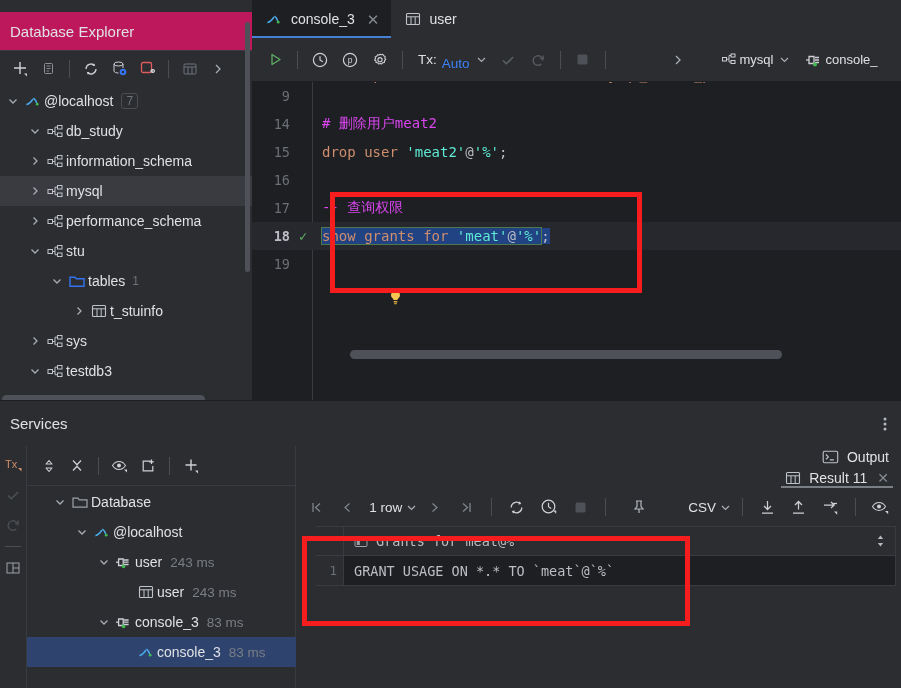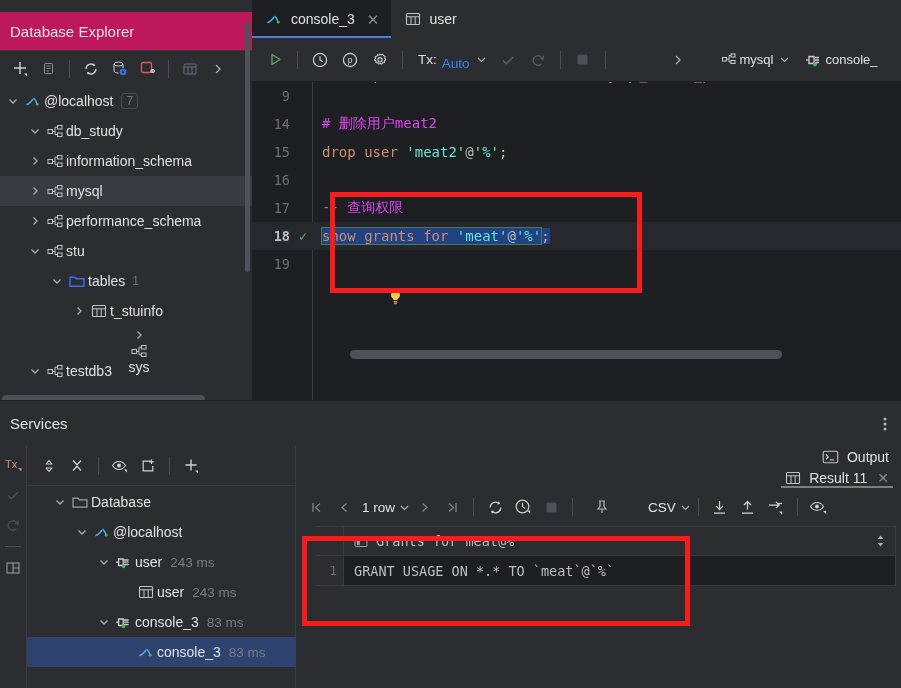--- a/index.html
+++ b/index.html
@@ -97,21 +97,21 @@
   #svc-tree{position:absolute;top:41px;left:0;width:269px;height:256px;overflow:hidden;}
   .snode{height:30px;display:flex;align-items:center;white-space:nowrap;font-size:14px;color:#dfe1e5;cursor:default;}
   .snode.sel{background:#2e436e;}
   .ms{color:#7a7e85;margin-left:8px;font-size:13.5px;}
 
   #svc-right{flex:1;height:243px;background:#2b2d30;position:relative;}
   #res-tabs{height:42px;display:flex;align-items:flex-end;padding-left:10px;flex-direction:column;}
   .rtab{height:42px;display:flex;align-items:center;gap:8px;padding:0 12px;font-size:14px;
      color:#dfe1e5;cursor:pointer;position:relative;}
   .rtab.active:after{content:"";position:absolute;left:8px;right:8px;bottom:0;height:2px;background:#7a7e85;}
-  #res-toolbar{height:38px;display:flex;align-items:center;padding:0 6px;}
+  #res-toolbar{height:38px;display:flex;align-items:center;padding:0 6px;justify-content:space-between;}
   #res-toolbar .tb{width:28px;height:26px;display:flex;align-items:center;justify-content:center;cursor:pointer;}
   .rowsel{font-size:13.5px;color:#dfe1e5;margin:0 4px;}
 
   
   #grid{position:absolute;left:20px;top:80px;width:580px;}
   .ghead{display:flex;height:30px;background:#2b2d30;border:1px solid #393b40;border-left:none;}
   .gcorner{width:28px;flex:none;background:#2b2d30;border-right:1px solid #393b40;}
   .ghcell{flex:1;display:flex;align-items:center;gap:7px;padding:0 10px;
       font-family:"DejaVu Sans Mono","Liberation Mono",monospace;font-size:13.5px;color:#bcbec4;}
   .grow{display:flex;height:30px;background:#1e1f22;border:1px solid #393b40;border-top:none;border-left:none;}
@@ -301,21 +301,21 @@
               </svg>
             </span>
             <span class="ico">
               <svg width="16" height="14" viewBox="0 0 16 14">
                 <rect x="1.5" y="1.5" width="13" height="11" rx="1" stroke="#c0c4ca" fill="none" stroke-width="1.1"></rect>
                 <path d="M1.5 4.8h13M6 4.8v7.7M10.2 4.8v7.7" stroke="#c0c4ca" stroke-width="1"></path>
               </svg>
             </span>
             <span class="lbl">t_stuinfo</span>
           </div>
-          <div class="tnode" style="padding-left: 26px; flex-direction: column;">
+          <div class="tnode" style="padding-left: 26px;">
             <span class="chev">
               <svg width="12" height="12" viewBox="0 0 12 12">
                 <path d="M4.5 2.5L8 6l-3.5 3.5" stroke="#a9adb3" stroke-width="1.3" fill="none"></path>
               </svg>
             </span>
             <span class="ico">
               <svg width="17" height="15" viewBox="0 0 17 15">
                 <rect x="1" y="5.5" width="4.5" height="4" stroke="#c0c4ca" fill="none" stroke-width="1"></rect>
                 <rect x="10.5" y="1.5" width="4.5" height="3.5" stroke="#c0c4ca" fill="none" stroke-width="1"></rect>
                 <rect x="10.5" y="9" width="4.5" height="3.5" stroke="#c0c4ca" fill="none" stroke-width="1"></rect>

